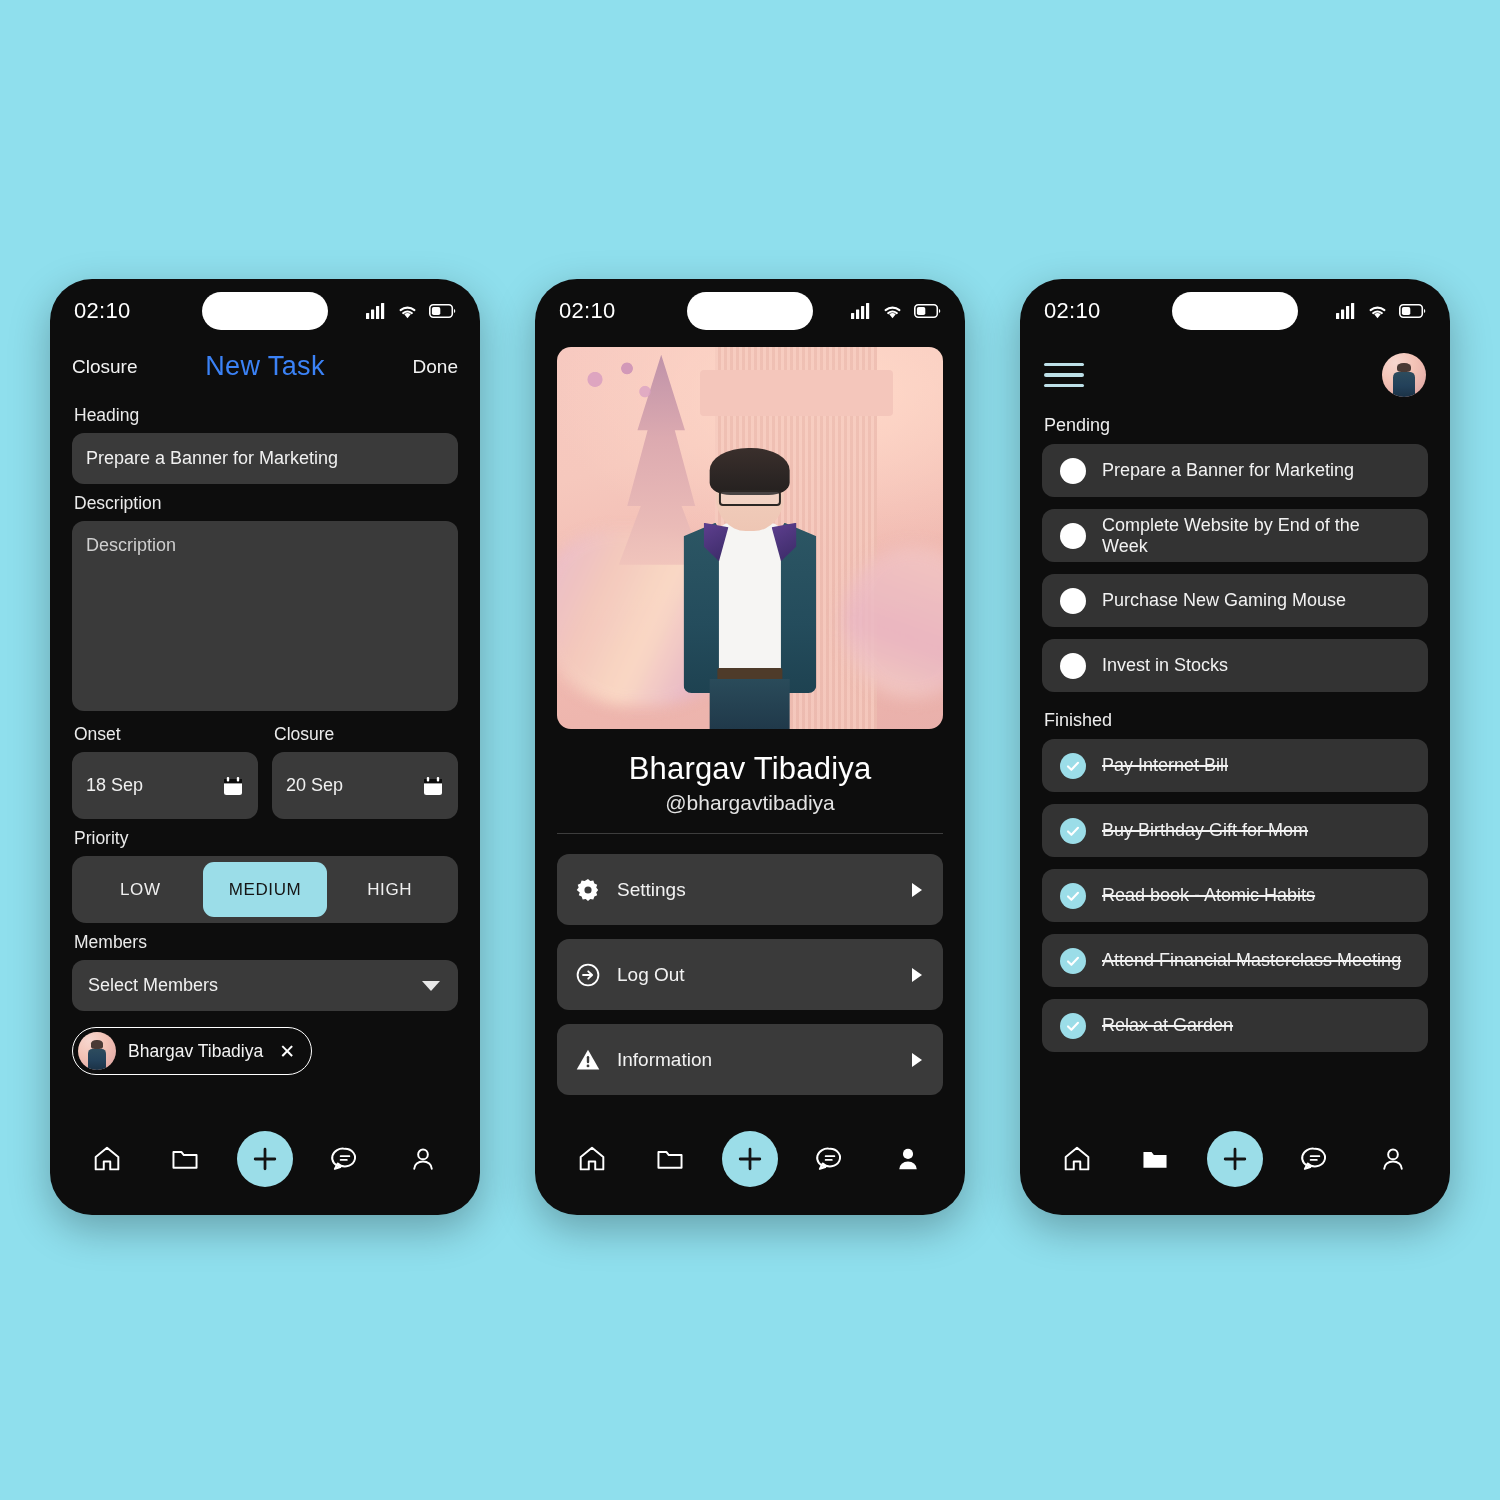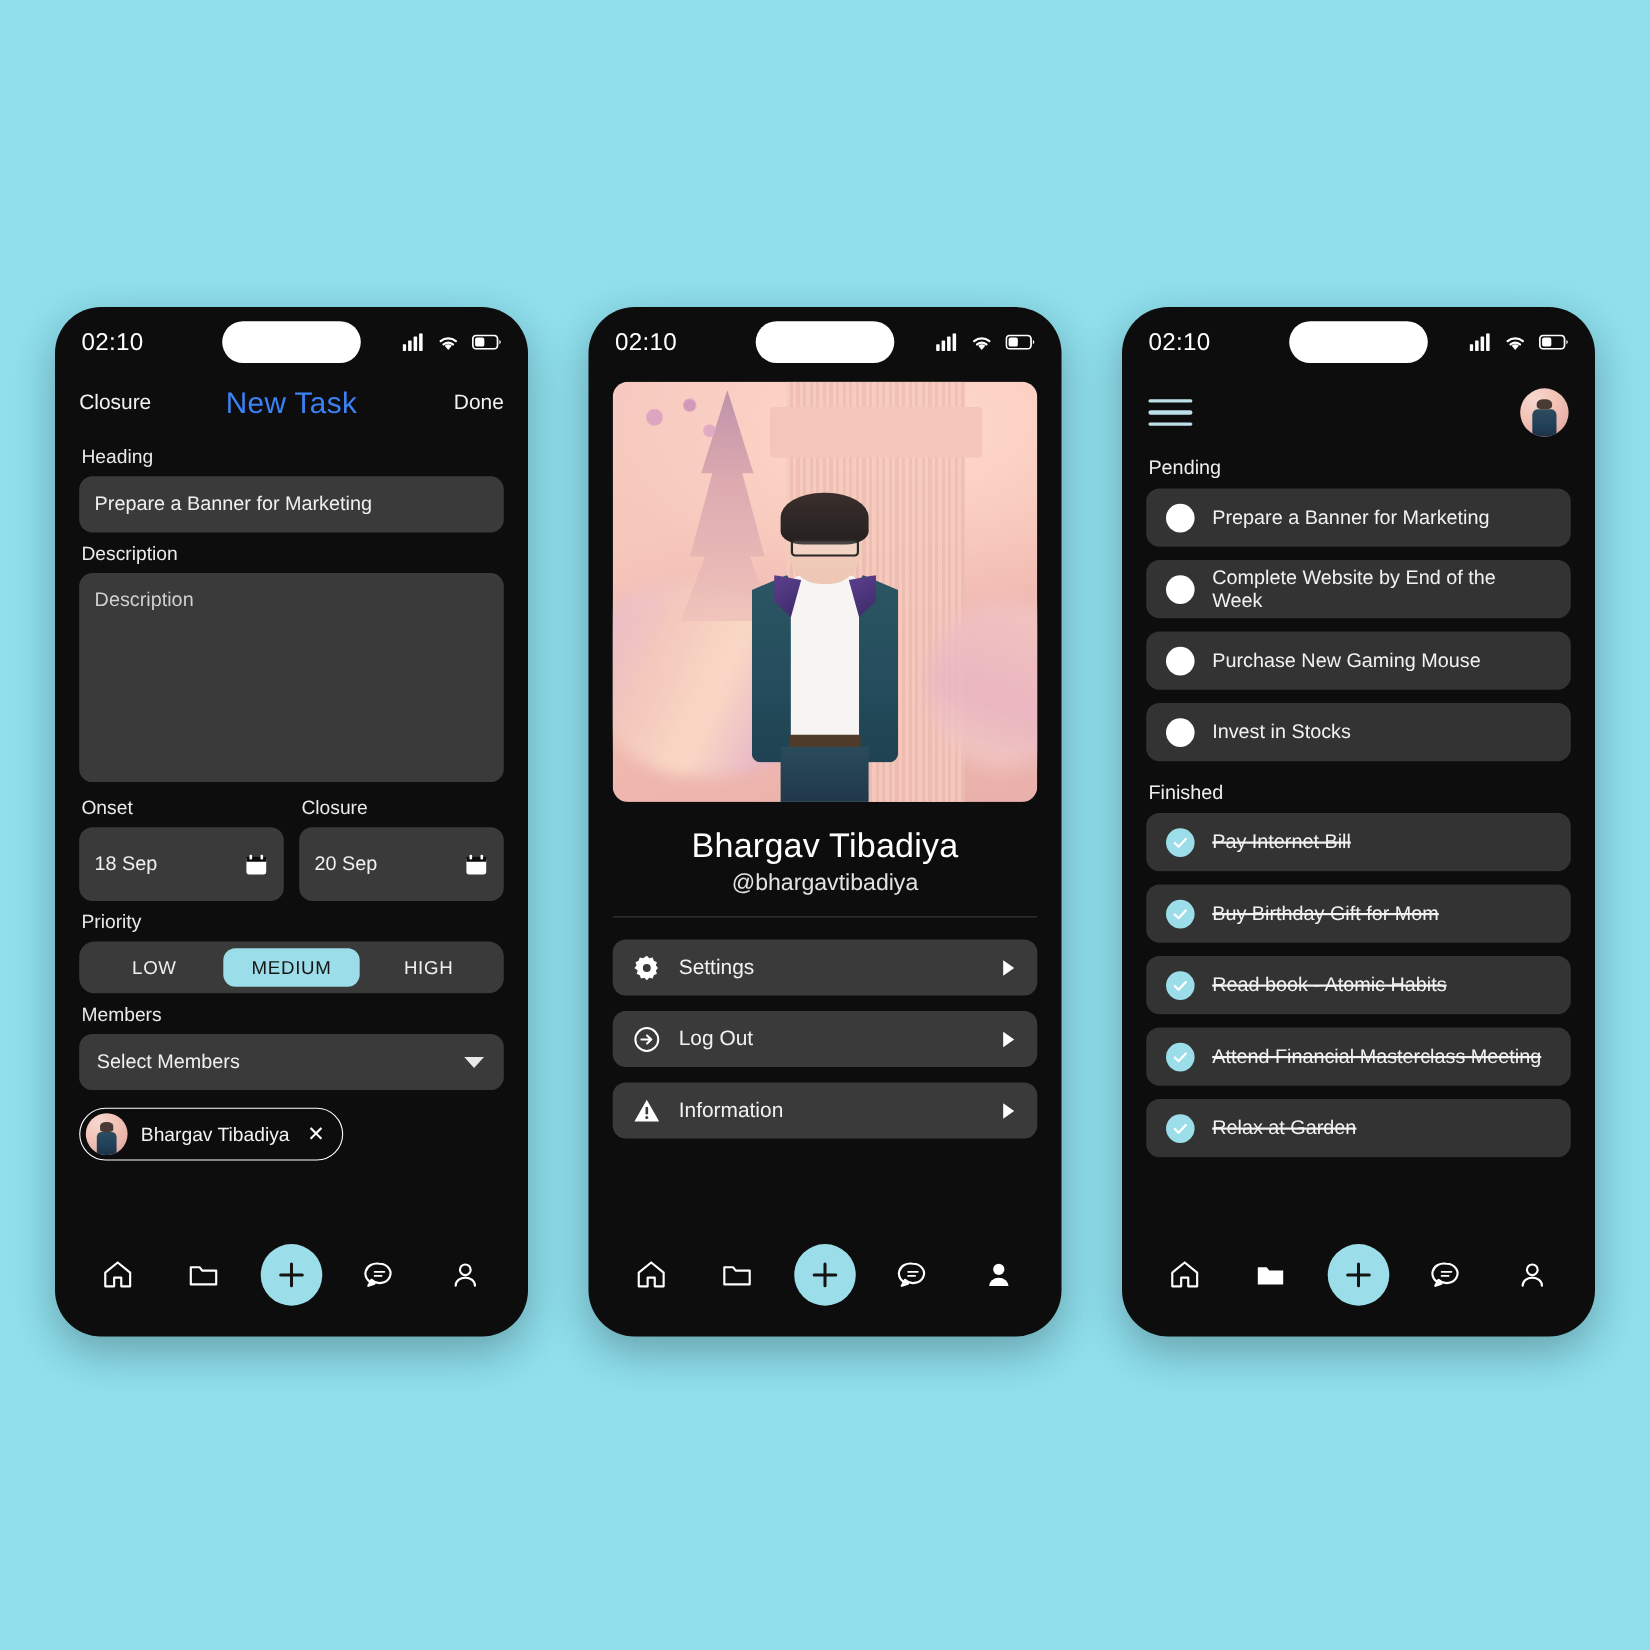--- a/index.html
+++ b/index.html
@@ -141,21 +141,21 @@
     display: flex;
     align-items: center;
     justify-content: space-between;
     padding: 0 14px;
     color: #f0f0f0;
     font-size: 18px;
   }
   .seg-wrap {
     background: #3a3a3a;
     border-radius: 14px;
-    height: 47px;
+    height: 67px;
     display: flex;
     align-items: flex-start;
     padding: 6px;
   }
   .seg {
     flex: 1 1 0;
     height: 100%;
     display: flex;
     align-items: center;
     justify-content: center;
@@ -353,21 +353,21 @@
     margin-top: 4px;
   }
   .divider {
     height: 1px;
     background: #3d3d3d;
     margin: 18px 0 20px 0;
   }
   .menu-row {
     background: #3a3a3a;
     border-radius: 12px;
-    height: 51px;
+    height: 71px;
     display: flex;
     align-items: center;
     padding: 0 18px;
     margin-bottom: 14px;
     gap: 16px;
   }
   .menu-label {
     color: #f2f2f2;
     font-size: 19px;
     flex: 1 1 auto;

